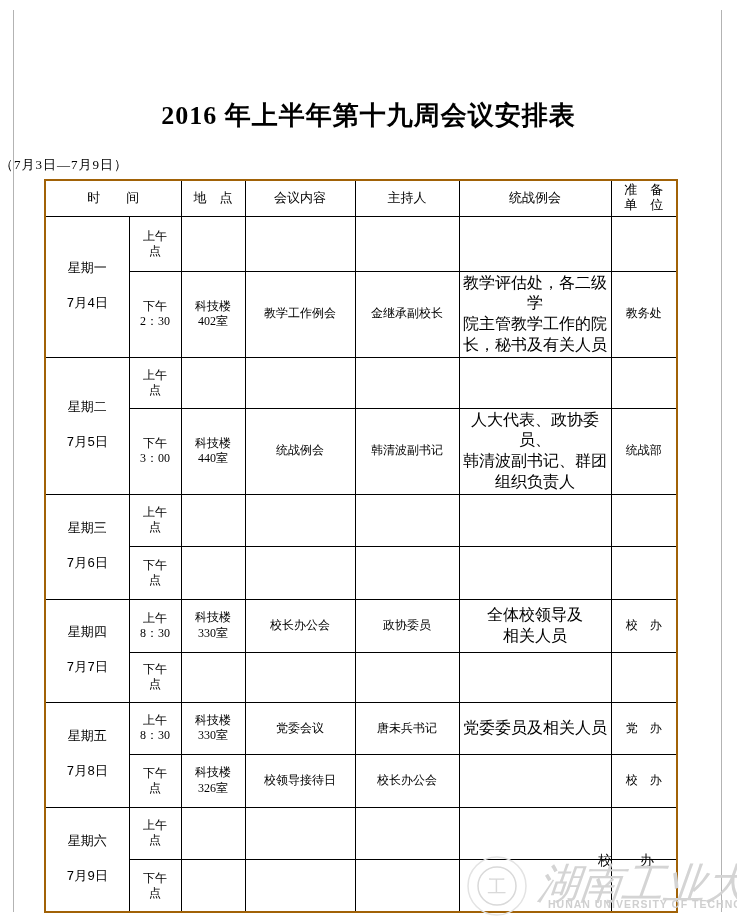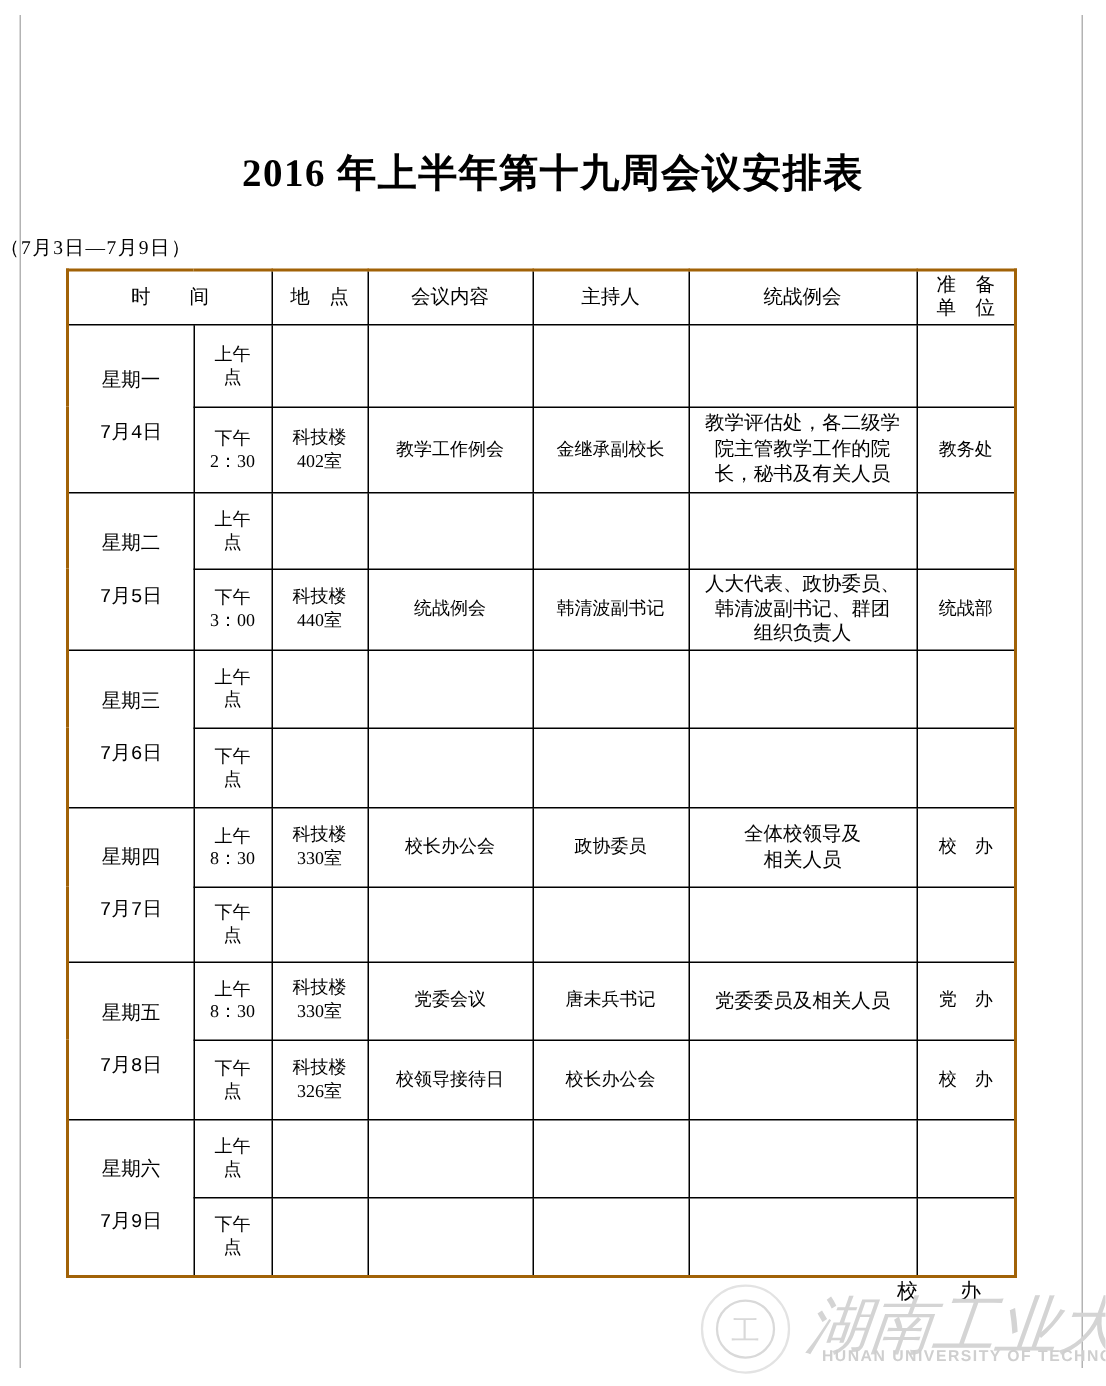--- a/index.html
+++ b/index.html
@@ -53,21 +53,21 @@
     white-space: pre-line;
     line-height: 1.3;
     overflow: hidden;
   }
   table.schedule thead tr { height: 36px; }
   table.schedule th { font-weight: 400; font-size: 13px; line-height: 1.15; }
 
   .day-cell { font-size: 13px; font-family: Liberation Mono, monospace; }
   .day-cell .weekday { margin-bottom: 18px; }
   .time-cell div { line-height: 1.25; }
-  .participants-cell { font-size: 13px; line-height: 1.25; }
+  .participants-cell { font-size: 16px; line-height: 1.25; }
 
   .footer-note {
     position: absolute;
     left: 598px; top: 852px;
     font-size: 14px;
     white-space: pre;
   }
 
   .watermark { position: absolute; pointer-events: none; }
   .wm-seal { position: absolute; left: 466px; top: 855px; }

